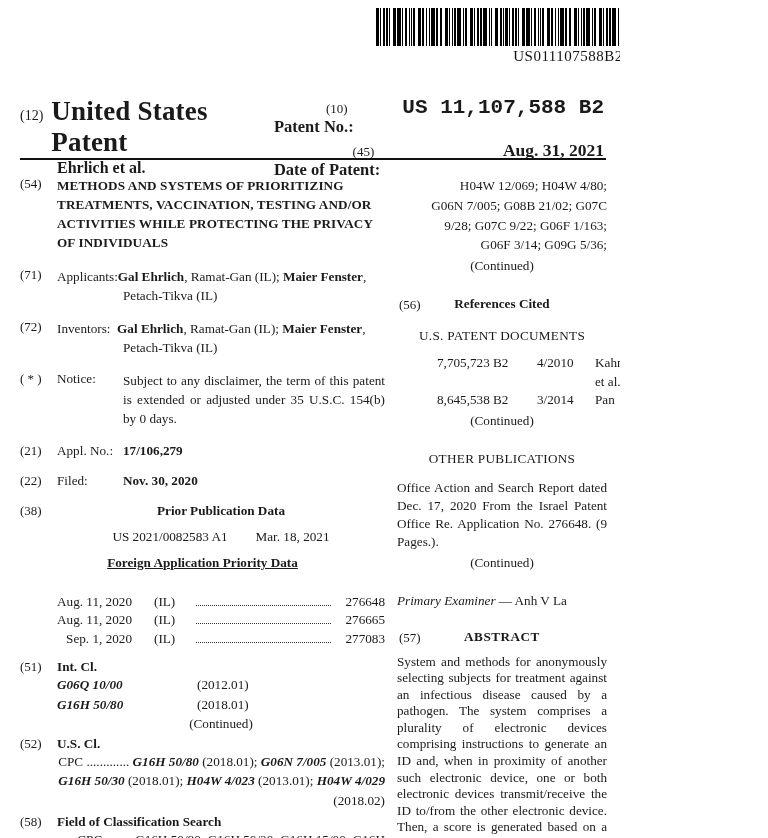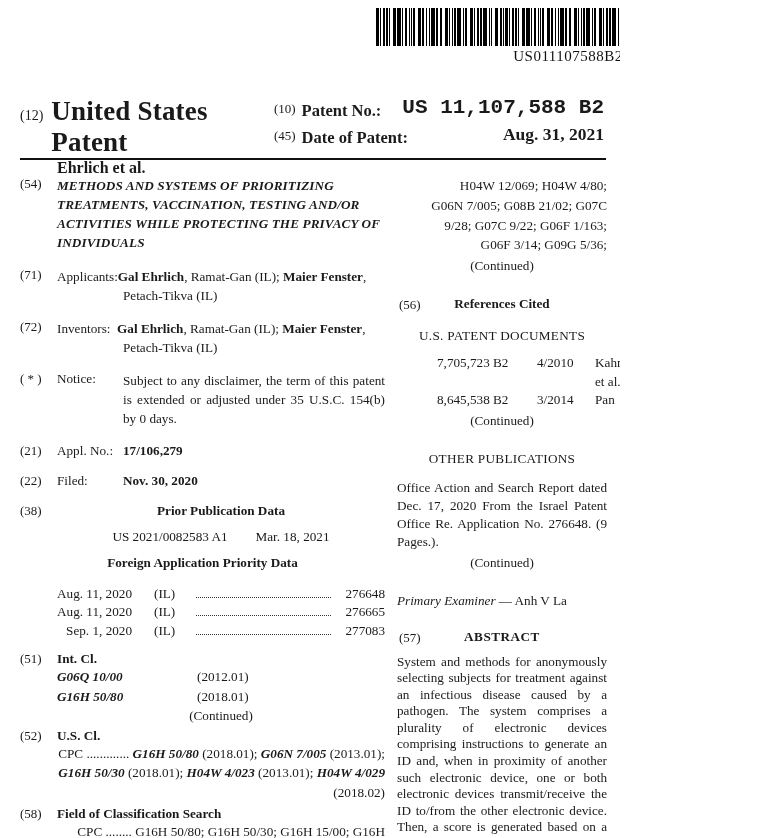--- a/index.html
+++ b/index.html
@@ -19,35 +19,35 @@
   .barcode-text{font-size:15px;letter-spacing:0.5px;margin-top:2px;color:#111;}
   
   .header{position:absolute;top:96px;left:20px;right:16px;display:flex;justify-content:space-between;}
   .h-left{padding-left:0;}
   .h-left .line1{display:flex;align-items:baseline;}
   .kind-num{font-size:14px;margin-right:8px;}
   .us-title{font-size:27px;font-weight:bold;letter-spacing:0.2px;}
   .inventor-line{font-size:16px;font-weight:bold;margin-left:37px;margin-top:1px;}
   .h-right{width:352px;}
   .h-right .row{display:flex;align-items:baseline;justify-content:space-between;margin-bottom:3px;}
-  .h-right .lbl{display:flex;align-items:flex-start;white-space:nowrap;}
+  .h-right .lbl{display:flex;align-items:flex-end;white-space:nowrap;flex-direction:column;}
   .small-num{font-size:13px;margin-right:6px;}
   .h-lbl{font-size:16.5px;font-weight:bold;}
   .patno-val{font-size:21px;font-weight:bold;white-space:nowrap;font-family:Liberation Mono, monospace;}
   .date-val{font-size:17.5px;font-weight:bold;white-space:nowrap;}
   .rule{position:absolute;top:158px;left:20px;right:14px;border-top:2px solid #111;}
   
   .cols{position:absolute;top:176px;left:20px;right:13px;display:flex;gap:12px;}
   .col-l{width:365px;flex:none;}
   .col-r{flex:1;min-width:0;}
   
   .entry{display:flex;margin-bottom:14px;}
   .num{width:37px;flex:none;font-size:13px;}
   .ebody{flex:1;min-width:0;}
-  .titletext{font-weight:bold;line-height:1.45;letter-spacing:0.1px;font-style:italic;}
+  .titletext{font-weight:bold;line-height:1.45;letter-spacing:0.1px;}
   .hang{padding-left:66px;text-indent:-66px;line-height:1.45;}
   .labelrow{display:flex;}
   .flabel{width:66px;flex:none;}
   .ftext{flex:1;text-align:justify;line-height:1.45;}
   .bold{font-weight:bold;}
   .center-h{font-weight:bold;text-align:center;}
   .publine{text-align:center;margin-top:10px;}
   .publine .sp{display:inline-block;width:28px;}
   .prio-row{display:flex;align-items:baseline;line-height:1.42;}
   .prio-date{width:112px;flex:none;text-align:right;}
@@ -271,21 +271,21 @@
         <div class="ebody">
           <div class="center-h">Prior Publication Data</div>
           <div class="publine">
             <span>US 2021/0082583 A1</span><span class="sp"></span><span>Mar. 18, 2021</span>
           </div>
         </div>
       </div>
 
       <div class="entry" style="margin-bottom:10px;">
         <div class="ebody">
-          <div class="center-h" style="margin-bottom:14px;">Foreign Application Priority Data</div>
+          <div class="center-h" style="margin-bottom:22px;text-decoration:underline;">Foreign Application Priority Data</div>
           <div class="prio-row">
             <span class="prio-date">Aug. 11, 2020</span>
             <span class="prio-country">(IL)</span>
             <span class="prio-leader"></span>
             <span class="prio-num">276648</span>
           </div>
           <div class="prio-row">
             <span class="prio-date">Aug. 11, 2020</span>
             <span class="prio-country">(IL)</span>
             <span class="prio-leader"></span>

